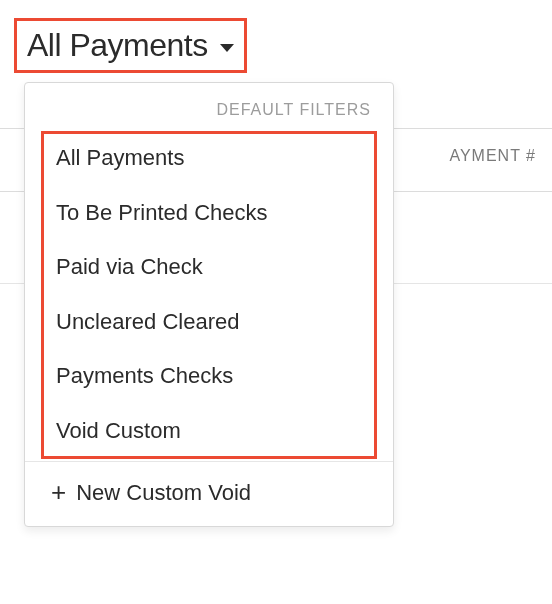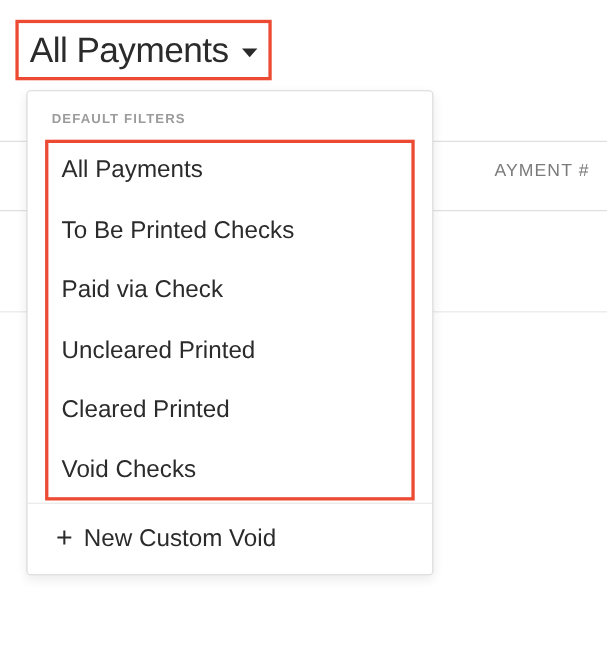--- a/index.html
+++ b/index.html
@@ -67,24 +67,25 @@
       left: 24px;
       width: 370px;
       background: #fff;
       border: 1px solid #d8d8d8;
       border-radius: 4px;
       box-shadow: 0 4px 10px rgba(0,0,0,0.08);
       z-index: 10;
     }
     .dropdown-section-header {
       padding: 18px 22px 12px 22px;
-      font-size: 12px;
-      font-weight: 700;
+      font-size: 16px;
+      font-weight: 400;
       color: #9c9c9c;
       letter-spacing: 1px;
+      text-align: right;
     }
     .filter-items-wrap {
       margin: 0 16px 2px 16px;
       border: 3px solid #ec4a33;
       padding: 0;
     }
     .filter-item {
       padding: 13px 12px;
       font-size: 22px;
       color: #2b2b2b;
@@ -128,22 +129,22 @@
 </div>
 
 <div class="row-divider"></div>
 
 <div class="dropdown-panel">
   <div class="dropdown-section-header">DEFAULT FILTERS</div>
   <div class="filter-items-wrap">
     <div class="filter-item">All Payments</div>
     <div class="filter-item">To Be Printed Checks</div>
     <div class="filter-item">Paid via Check</div>
-    <div class="filter-item">Uncleared Printed</div>
-    <div class="filter-item">Cleared Printed</div>
-    <div class="filter-item">Void Checks</div>
+    <div class="filter-item">Uncleared Cleared</div>
+    <div class="filter-item">Payments Checks</div>
+    <div class="filter-item">Void Custom</div>
   </div>
   <div class="divider"></div>
   <div class="new-view">
     <span class="plus">+</span>
     <span>New Custom Void</span>
   </div>
 </div>
 
 </body></html>

